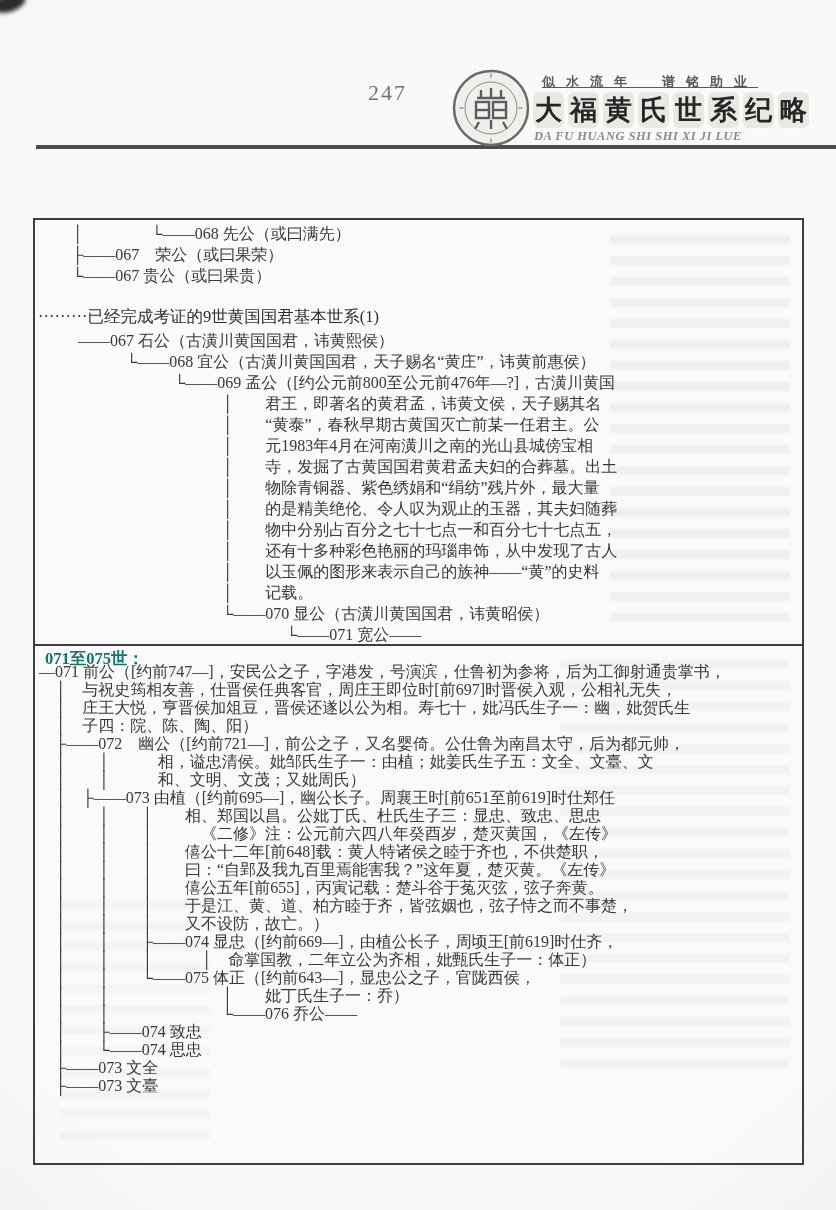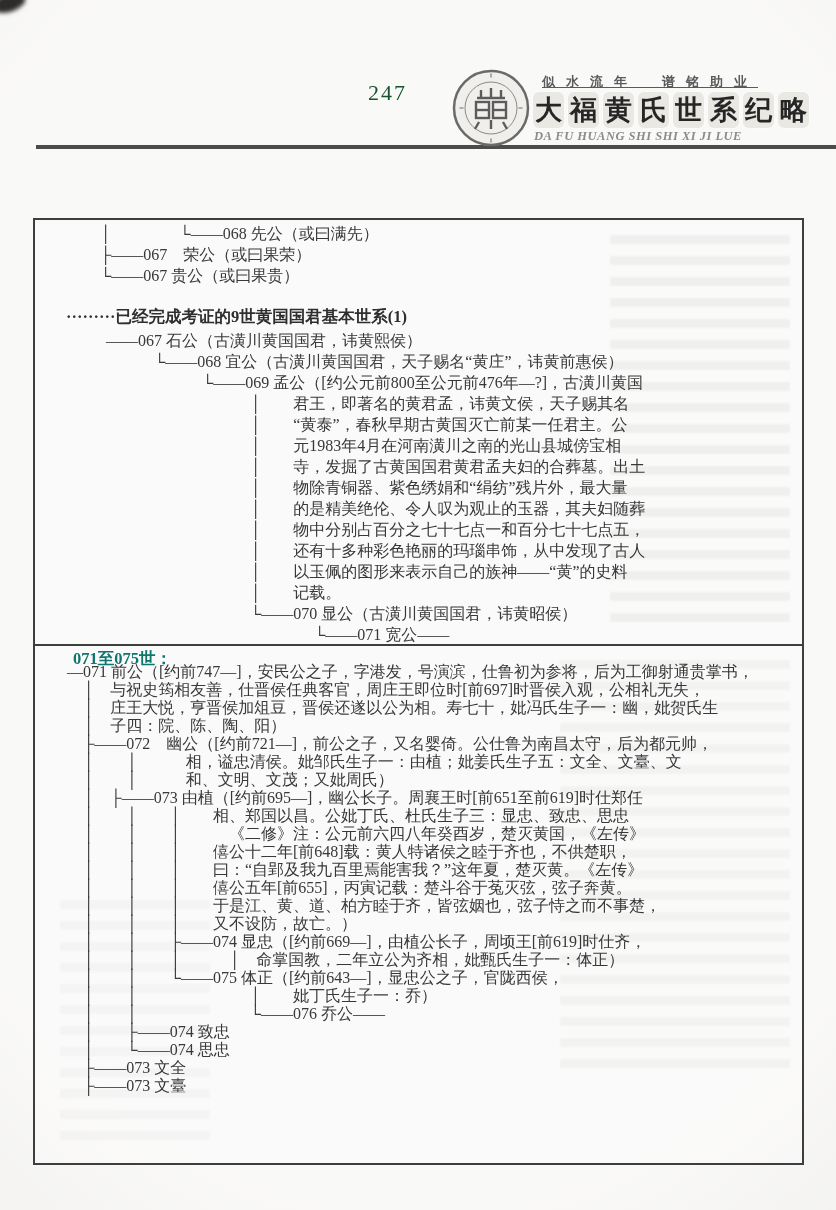--- a/index.html
+++ b/index.html
@@ -14,21 +14,21 @@
     background:
       radial-gradient(120% 100% at 50% 45%, rgba(255,255,255,0.5) 55%, rgba(120,120,120,0.10) 100%);
   }
   .corner-smudge{
     position:absolute;left:-8px;top:-6px;width:34px;height:18px;
     background:#2e2c2b;border-radius:50%;filter:blur(2px);transform:rotate(-18deg);
   }
   
   .page-number{
     position:absolute;left:368px;top:80px;
-    font-size:22px;letter-spacing:2px;color:#14532d;
+    font-size:22px;letter-spacing:2px;color:#737373;
   }
   .seal{
     position:absolute;left:451px;top:68px;width:80px;height:80px;z-index:3;
   }
   .seal svg{display:block;}
   .motto{
     position:absolute;left:542px;top:73px;width:294px;
     font-size:13px;font-weight:bold;color:#5a5a5a;letter-spacing:11px;
     white-space:nowrap;
     text-decoration:underline;
@@ -55,25 +55,24 @@
     position:absolute;left:33px;top:218px;width:771px;height:947px;
     border:2px solid #3e3e3e;background:rgba(255,255,255,0.25);
     box-sizing:border-box;
   }
   .tree-divider{
     position:absolute;left:0;top:424px;width:100%;height:2px;background:#3e3e3e;
   }
   .tree-text{
     white-space:pre;font-size:16px;color:#383838;
     font-family:"Liberation Serif","DejaVu Serif",serif;
-    margin-left:28px;
   }
   .upper-pre{position:absolute;left:5px;top:3px;line-height:21px;}
   .section-note{
-    position:absolute;left:3px;top:86px;font-weight:bold;font-size:16.5px;color:#2e2e2e;
+    position:absolute;left:3px;top:86px;font-weight:normal;font-size:16.5px;color:#2e2e2e;
     white-space:pre;
   }
   .upper-main{position:absolute;left:11px;top:110px;line-height:21px;}
   .lower-heading{
     position:absolute;left:10px;top:428px;font-weight:bold;font-size:16.5px;color:#0f766e;
     white-space:pre;
   }
   .lower-main{position:absolute;left:4px;top:443px;line-height:18px;}
   
   .ghost{

